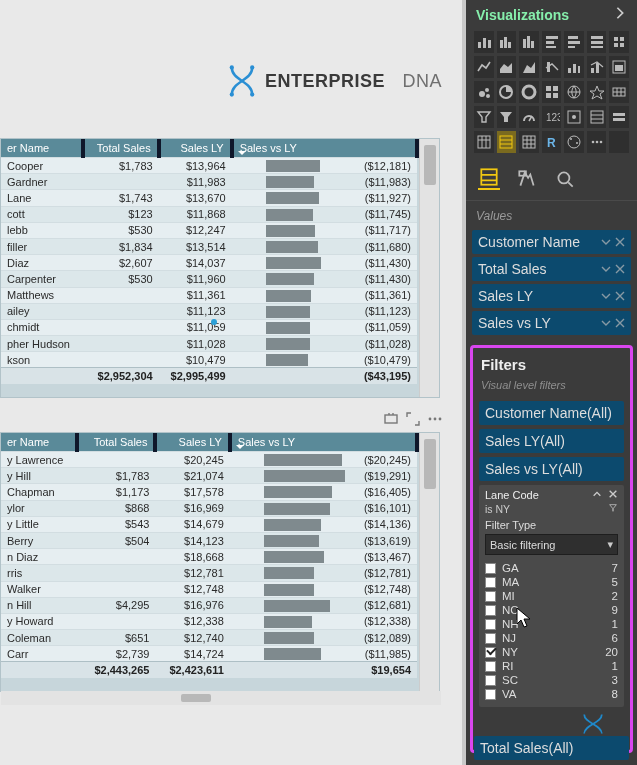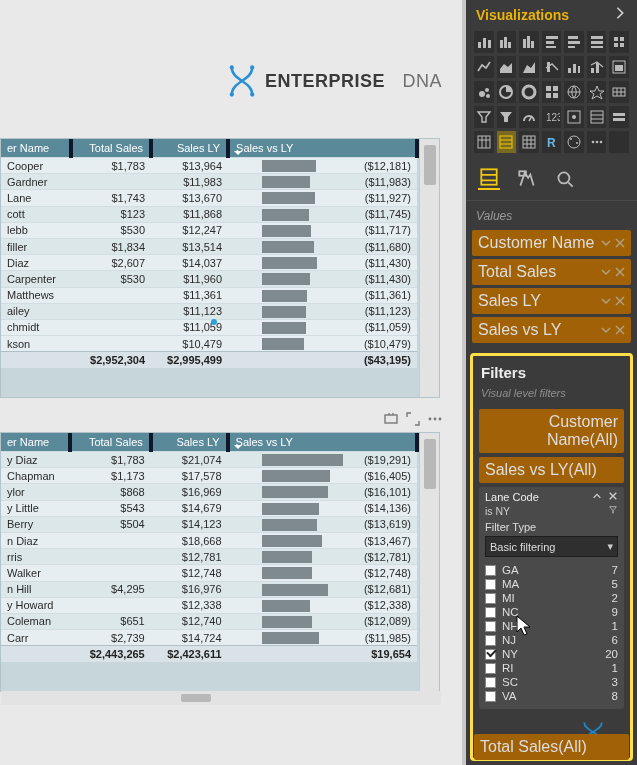--- a/index.html
+++ b/index.html
@@ -38,40 +38,40 @@
   td.barcell .bar { position:absolute; left:34px; top:2px; height:12px; background:#7f8a8e; }
   td.valcell { text-align:right; color:#2a2a2a;}
   tfoot td { background:#d9e3e7; font-weight:600; font-size:11px; padding:2px 6px; text-align:right; border-top:1px solid #aebfc5;}
   tfoot td:first-child{ text-align:left;}
   .dot { position:absolute; width:6px; height:6px; border-radius:50%; background:#2aa0d8; left:210px; top:180px;}
   .hscroll { position:absolute; left:0; bottom:-14px; width:440px; height:14px; background:#e3e3e3;}
   .hscroll .hthumb { position:absolute; top:3px; height:8px; background:#b8b8b8; left:180px; width:30px; border-radius:2px;}
 
   
   .side { position:absolute; right:0; top:0; width:175px; height:765px; background:#3b3b3b; color:#ddd; border-left:4px solid #c9c9c9;}
-  .side-header { display:flex; align-items:center; justify-content:space-between; padding:6px 10px 8px 10px; font-size:14px; font-weight:600; color:#eab308;}
+  .side-header { display:flex; align-items:center; justify-content:space-between; padding:6px 10px 8px 10px; font-size:14px; font-weight:600; color:#86efac;}
   .side-header svg { width:14px; height:14px; fill:#ccc;}
 
   .viz-grid { padding:0 8px 4px 8px; }
   .viz-row { display:flex; gap:3px; margin-bottom:3px;}
   .viz-row .vi { width:22px; height:22px; background:#2f2f2f; display:flex; align-items:center; justify-content:center; }
   .viz-row .vi svg { width:16px; height:16px; }
   .viz-row .vi.sel { background:#7a6a1f; }
 
   .tool-tabs { display:flex; gap:16px; padding:8px 12px 10px 12px; border-bottom:1px solid #4a4a4a;}
   .tool-tabs .tt { width:22px; height:22px; display:flex; align-items:center; justify-content:center; }
   .tool-tabs .tt.sel { border-bottom:2px solid #f2c811; padding-bottom:2px;}
 
   .sect-label { padding:8px 10px 4px 10px; color:#9a9a9a; font-size:12px; font-style:italic;}
   .pill-list { padding:0 6px;}
-  .pill { background:#a16207; color:#ddd; font-size:16px; padding:4px 6px; margin:3px 0; border-radius:2px; display:flex; align-items:center; justify-content:space-between; position:relative;}
+  .pill { background:#0c4a6e; color:#ddd; font-size:14px; padding:4px 6px; margin:3px 0; border-radius:2px; display:flex; align-items:center; justify-content:space-between; position:relative;}
   .pill .pl-icons { display:flex; gap:4px; opacity:.7;}
   .pill .pl-icons svg{ width:10px; height:10px; fill:#bbb;}
 
-  .filters-box { margin:10px 4px 4px 4px; border:3px solid #fde047; border-radius:4px; background:#3b3b3b; padding-bottom:6px; height:408px; overflow:hidden; position:relative;}
+  .filters-box { margin:10px 4px 4px 4px; border:3px solid #d946ef; border-radius:4px; background:#3b3b3b; padding-bottom:6px; height:408px; overflow:hidden; position:relative;}
   .filters-title { padding:8px 8px 4px 8px; font-size:15px; font-weight:600; color:#eee;}
   .filters-sub { padding:2px 8px 6px 8px; color:#8f8f8f; font-size:11px; font-style:italic;}
   .filters-box .pill { margin:4px 6px;text-align:right;}
   
   .state-block { margin:4px 6px 0 6px; background:#4a4a4a; border-radius:2px; padding:4px 6px 6px 6px;}
   .state-head { display:flex; justify-content:space-between; align-items:center; font-size:11px; color:#eee;}
   .state-head .he-icons { display:flex; gap:6px;}
   .state-head .he-icons svg { width:10px; height:10px; fill:#ccc;}
   .state-sub { font-size:10.5px; color:#ccc; margin-top:2px; display:flex; justify-content:space-between;}
   .state-sub svg { width:10px; height:10px; fill:#aaa;}
@@ -216,20 +216,29 @@
                 </tr>
                 <tr>
                   <td>chmidt</td>
                   <td></td>
                   <td>$11,059</td>
                   <td class="barcell">
                     <span class="bar" style="width:44px"></span>
                   </td>
                   <td class="valcell">($11,059)</td>
                 </tr>
+                <tr class="alt">
+                  <td>pher Hudson</td>
+                  <td></td>
+                  <td>$11,028</td>
+                  <td class="barcell">
+                    <span class="bar" style="width:44px"></span>
+                  </td>
+                  <td class="valcell">($11,028)</td>
+                </tr>
                 <tr>
                   <td>kson</td>
                   <td></td>
                   <td>$10,479</td>
                   <td class="barcell">
                     <span class="bar" style="width:42px"></span>
                   </td>
                   <td class="valcell">($10,479)</td>
                 </tr>
               </tbody>
@@ -271,22 +280,31 @@
           <table>
             <thead>
                 <tr>
               <th>er Name</th>
               <th>Total Sales</th>
               <th>Sales LY</th>
               <th class="salesvsly" colspan="2">Sales vs LY</th>
             </tr>
               </thead>
             <tbody id="tb2">
-                <tr class="alt">
-                  <td>y Diaz</td>
+                <tr>
+                  <td>y Lawrence</td>
+                  <td></td>
+                  <td>$20,245</td>
+                  <td class="barcell">
+                    <span class="bar" style="width:78px"></span>
+                  </td>
+                  <td class="valcell">($20,245)</td>
+                </tr>
+                <tr class="alt">
+                  <td>y Hill</td>
                   <td>$1,783</td>
                   <td>$21,074</td>
                   <td class="barcell">
                     <span class="bar" style="width:81px"></span>
                   </td>
                   <td class="valcell">($19,291)</td>
                 </tr>
                 <tr>
                   <td>Chapman</td>
                   <td>$1,173</td>
@@ -710,20 +728,23 @@
           </span>
         </div>
       </div>
 
     <div class="filters-box">
       <div class="filters-title">Filters</div>
       <div class="filters-sub">Visual level filters</div>
       <div id="filterpills">
           <div class="pill" style="margin: 4px 6px;">
             <span>Customer Name(All)</span>
+          </div>
+          <div class="pill" style="margin: 4px 6px;">
+            <span>Sales LY(All)</span>
           </div>
           <div class="pill" style="margin: 4px 6px;">
             <span>Sales vs LY(All)</span>
           </div>
         </div>
 
       <div class="state-block">
         <div class="state-head">
           <span>Lane Code</span>
           <span class="he-icons">

